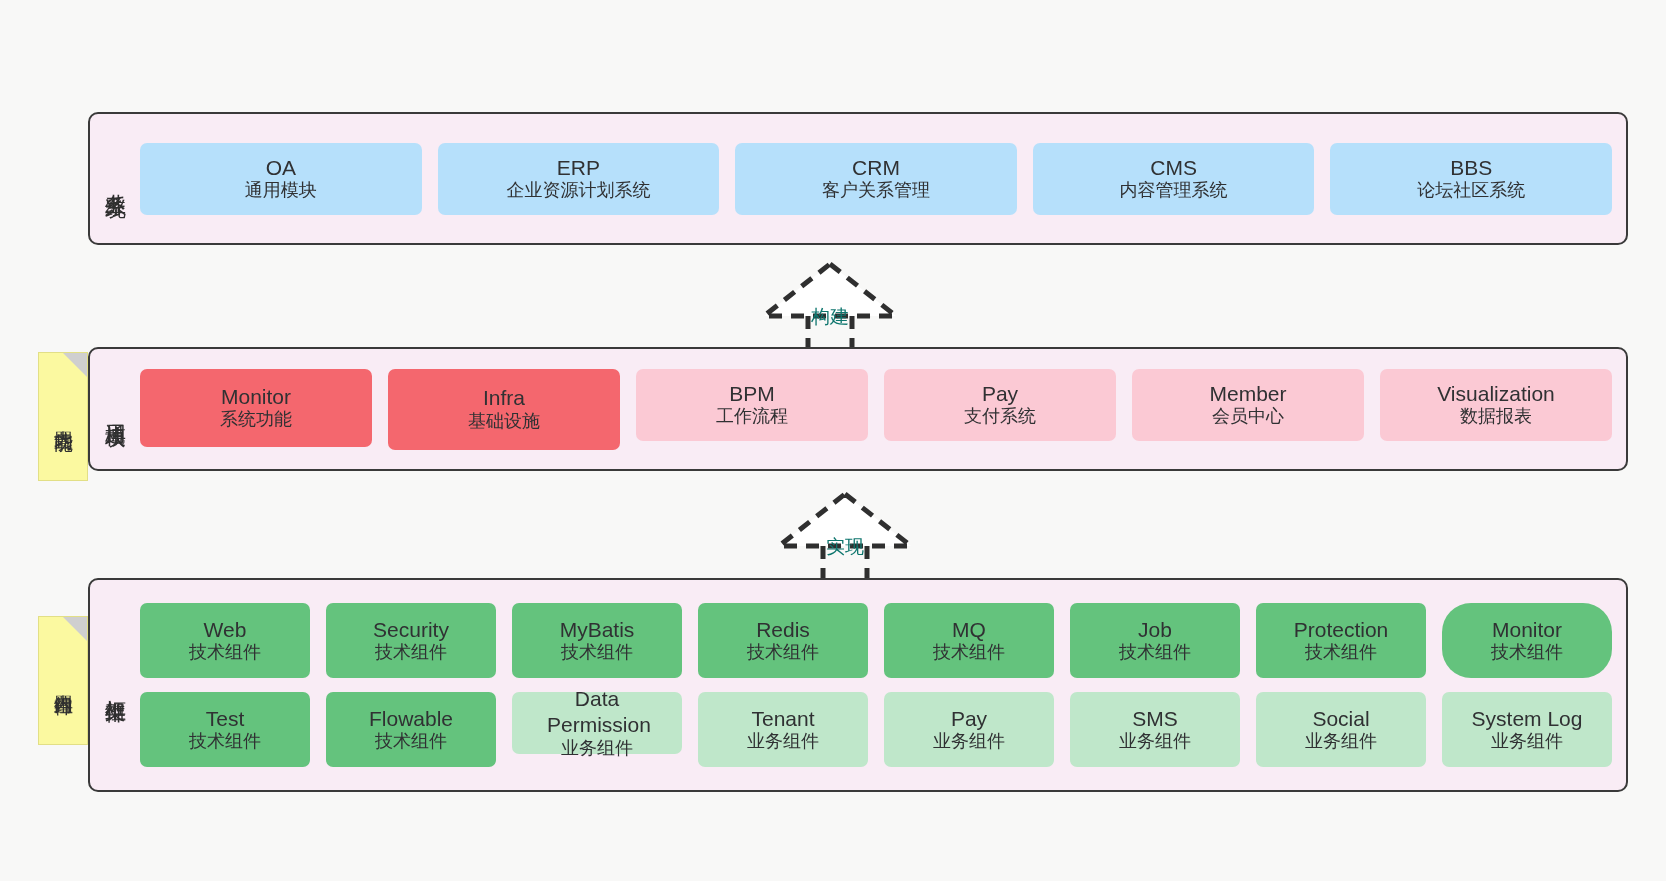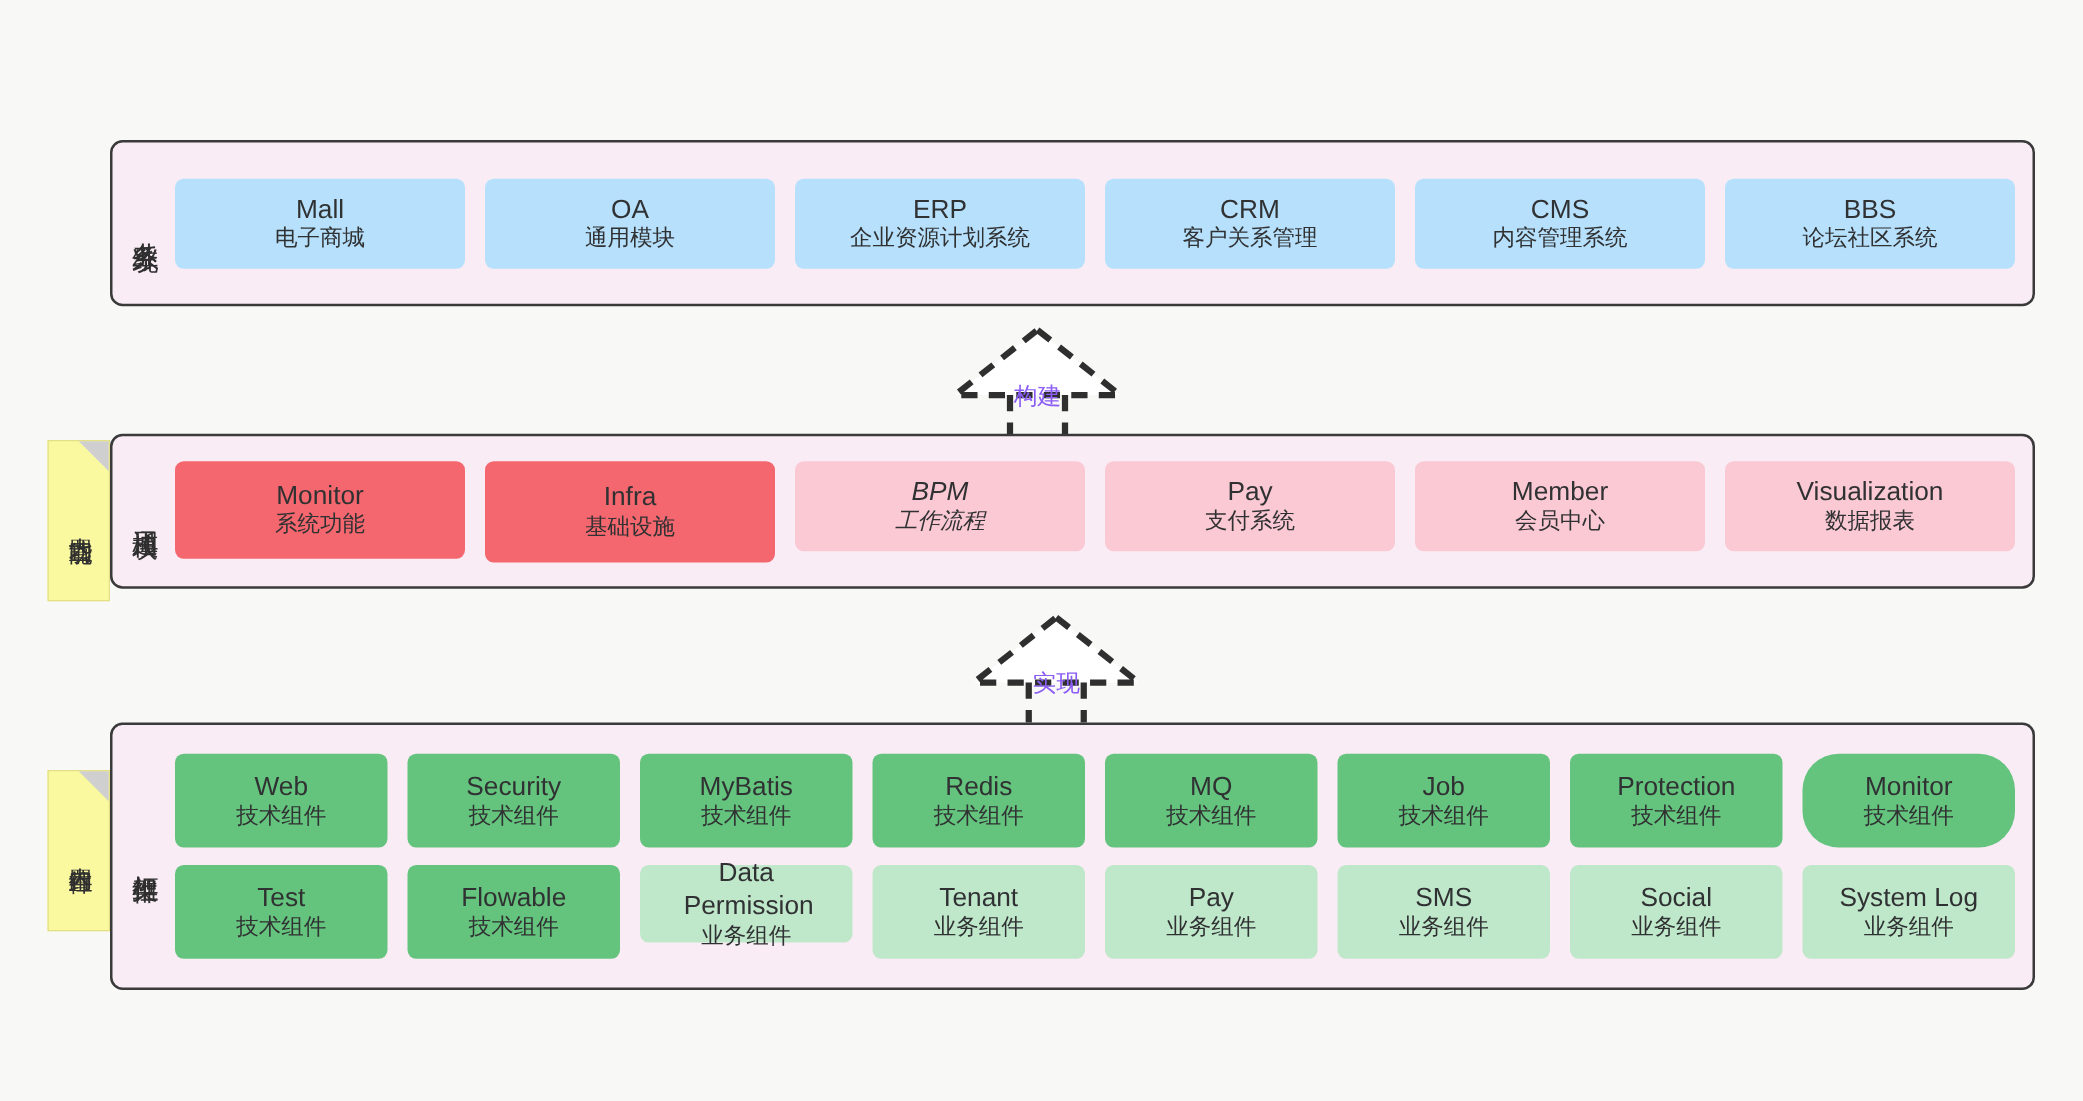--- a/index.html
+++ b/index.html
@@ -112,39 +112,35 @@
   }
 
   
   .connector { position: absolute; }
   .connector svg { display: block; overflow: visible; }
   .connector .conn-label {
     position: absolute;
     left: 50%;
     transform: translateX(-50%);
     font-size: 19px;
-    color: #8b5cf6;
+    color: #0f766e;
     background: transparent;
     white-space: nowrap;
     user-select: none;
   }
 </style>
 </head>
 <body>
 
 <div class="canvas">
 
   <div class="layer" id="layer-business" style="left:88px; top:112px; width:1540px; height:133px;">
     <div class="layer-title">业务系统</div>
     <div class="layer-body">
       <div class="row">
-        <div class="cell blue" style="height:72px;">
-          <div class="t1">Mall</div>
-          <div class="t2">电子商城</div>
-        </div>
         <div class="cell blue" style="height:72px;">
           <div class="t1">OA</div>
           <div class="t2">通用模块</div>
         </div>
         <div class="cell blue" style="height:72px;">
           <div class="t1">ERP</div>
           <div class="t2">企业资源计划系统</div>
         </div>
         <div class="cell blue" style="height:72px;">
           <div class="t1">CRM</div>
@@ -182,21 +178,21 @@
     <div class="layer-body">
       <div class="row">
         <div class="cell red" style="height:78px;">
           <div class="t1">Monitor</div>
           <div class="t2">系统功能</div>
         </div>
         <div class="cell red" style="height:81px;">
           <div class="t1">Infra</div>
           <div class="t2">基础设施</div>
         </div>
-        <div class="cell pink" style="height:72px;font-style:italic;">
+        <div class="cell pink" style="height:72px;">
           <div class="t1">BPM</div>
           <div class="t2">工作流程</div>
         </div>
         <div class="cell pink" style="height:72px;">
           <div class="t1">Pay</div>
           <div class="t2">支付系统</div>
         </div>
         <div class="cell pink" style="height:72px;">
           <div class="t1">Member</div>
           <div class="t2">会员中心</div>

